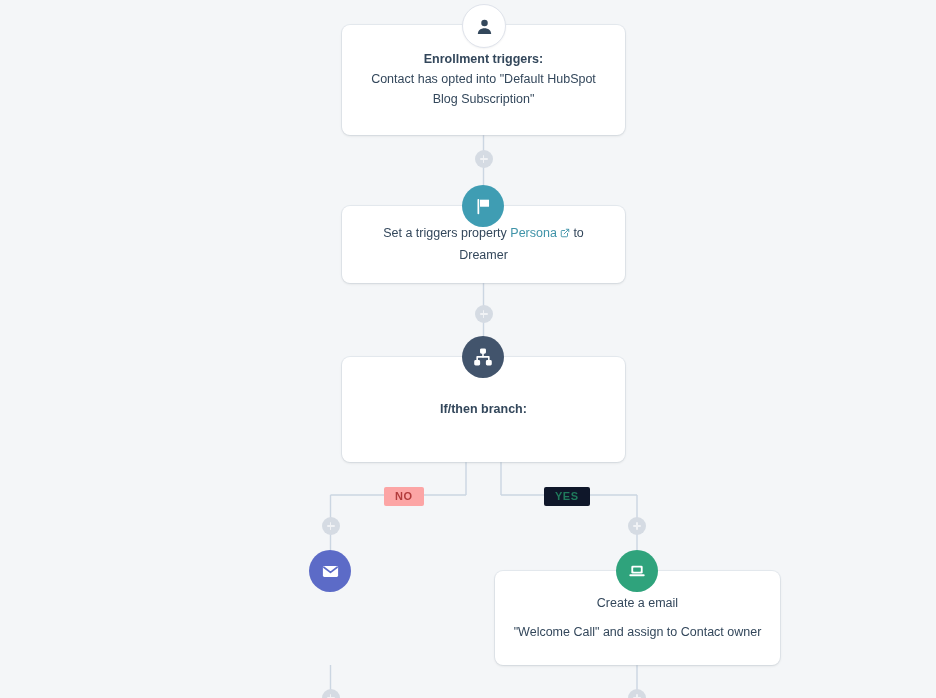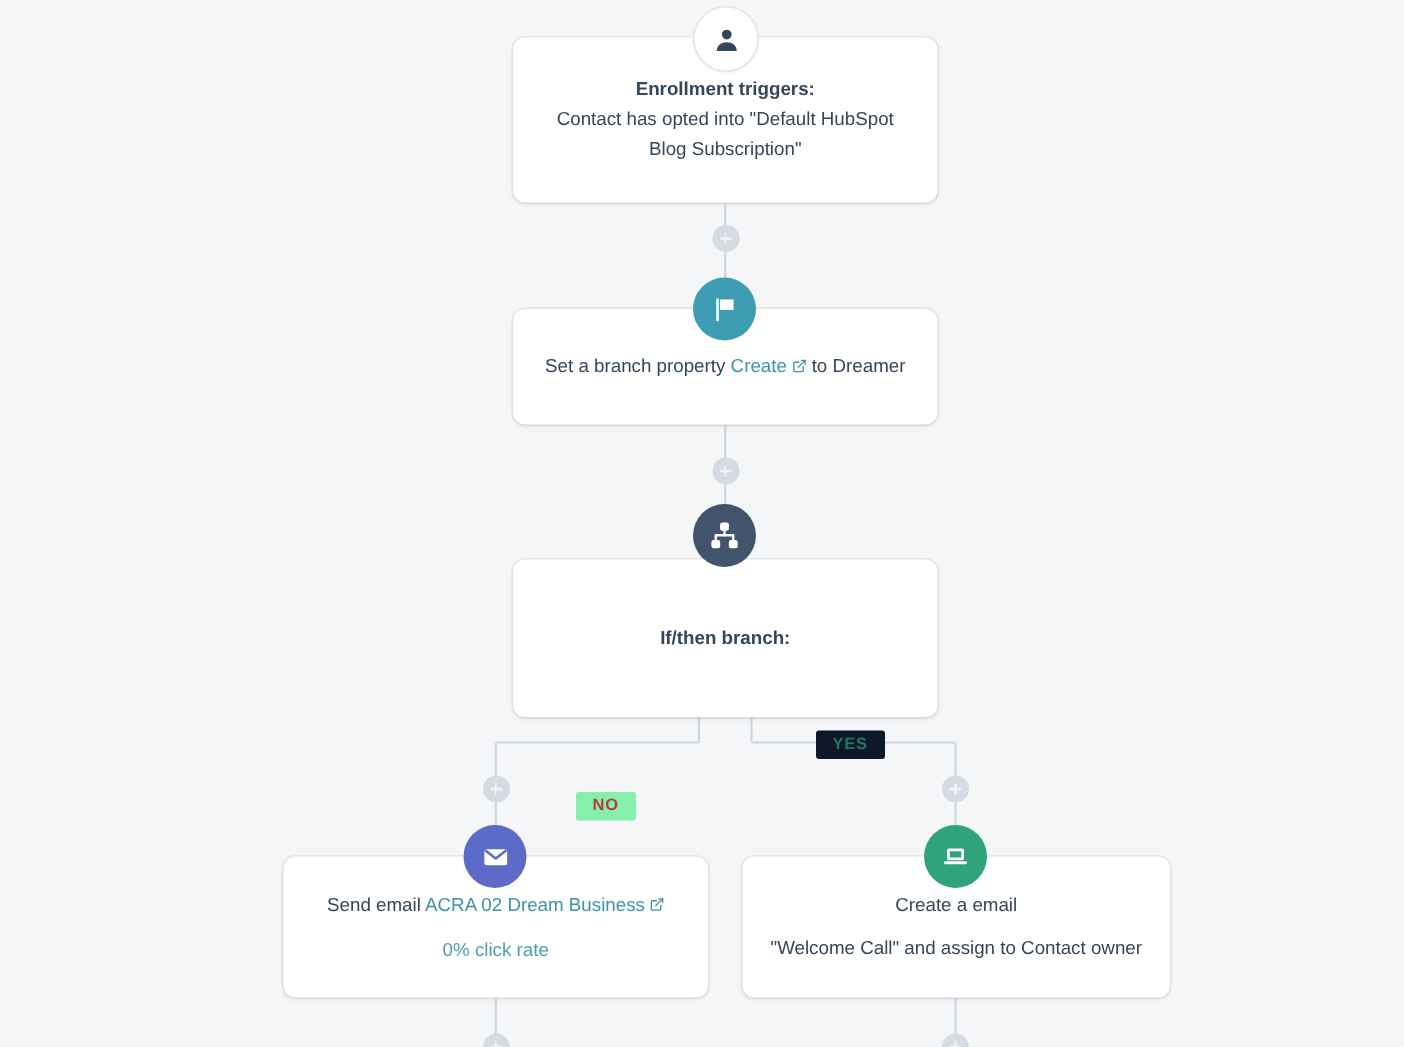--- a/index.html
+++ b/index.html
@@ -127,21 +127,21 @@
   .branch-badge {
     position: absolute;
     z-index: 5;
     font-size: 11px;
     font-weight: bold;
     letter-spacing: 0.5px;
     padding: 2px 11px 3px;
     border-radius: 2px;
     line-height: 1.3;
   }
-  .badge-no  { background: #86efac; color: #b23c3c; margin-top: 41px; }
+  .badge-no  { background: #fca5a5; color: #b23c3c; }
   .badge-yes { background: #0f172a; color: #1f7a5c; }
 </style>
 </head>
 <body>
 
 <div id="canvas">
 
   <svg id="wires" viewBox="0 0 936 698" xmlns="http://www.w3.org/2000/svg">
     <g stroke="#cbd6e2" stroke-width="1.4" fill="none">
 
@@ -175,63 +175,52 @@
   </div>
   <div class="node-icon trigger" style="left:462px; top:4px;">
     <svg width="19" height="19" viewBox="0 0 24 24" fill="#33475b">
       <circle cx="12" cy="7.6" r="4.1"></circle>
       <path d="M3.6 21.5c0-4.6 3.8-7.3 8.4-7.3s8.4 2.7 8.4 7.3z"></path>
     </svg>
   </div>
 
   <div class="card" style="left:342px; top:206px; width:283px; height:77px;">
     <div class="card-line">
-      <span>Set a branch property</span>
-      <span class="lnk"><span>Create</span><span class="ext"><svg width="10" height="10" viewBox="0 0 24 24" fill="none" stroke="#3f93a8" stroke-width="2.2" stroke-linecap="round" stroke-linejoin="round">
+      <span>Set a triggers property</span>
+      <span class="lnk"><span>Persona</span><span class="ext"><svg width="10" height="10" viewBox="0 0 24 24" fill="none" stroke="#3f93a8" stroke-width="2.2" stroke-linecap="round" stroke-linejoin="round">
             <path d="M18 13v6a2 2 0 0 1-2 2H5a2 2 0 0 1-2-2V8a2 2 0 0 1 2-2h6"></path>
             <path d="M15 3h6v6"></path>
               <path d="M10 14 21 3"></path>
             </svg></span></span>
       <span>to Dreamer</span>
     </div>
   </div>
   <div class="node-icon teal" style="left:462px; top:185px;">
     <svg width="19" height="19" viewBox="0 0 24 24" fill="#ffffff">
       <rect x="4.4" y="2.5" width="2.2" height="19.2" rx="1"></rect>
       <path d="M7.6 3.4h11.4v8.9H7.6z"></path>
     </svg>
   </div>
 
-  <div class="card" style="left:342px; top:373px; width:283px; height:105px;">
+  <div class="card" style="left:342px; top:357px; width:283px; height:105px;">
     <div class="card-title">If/then branch:</div>
   </div>
   <div class="node-icon navy" style="left:462px; top:336px;">
     <svg width="20" height="20" viewBox="0 0 24 24" fill="none" stroke="#ffffff" stroke-width="1.9" stroke-linecap="round" stroke-linejoin="round">
       <rect x="9.4" y="2.6" width="5.2" height="4.6" rx="0.8" fill="#ffffff"></rect>
       <rect x="2.4" y="16.6" width="5.2" height="4.6" rx="0.8" fill="#ffffff"></rect>
       <rect x="16.4" y="16.6" width="5.2" height="4.6" rx="0.8" fill="#ffffff"></rect>
       <path d="M12 7.2v4.6"></path>
       <path d="M5 16.6v-4.8h14v4.8"></path>
     </svg>
   </div>
 
   <div class="branch-badge badge-no" style="left:384px; top:487px;">NO</div>
   <div class="branch-badge badge-yes" style="left:544px; top:487px;">YES</div>
 
-  <div class="card" style="left:189px; top:571px; width:283px; height:94px;">
-    <div class="card-line">
-      <span>Send email</span>
-      <span class="lnk"><span>ACRA 02 Dream Business</span><span class="ext"><svg width="10" height="10" viewBox="0 0 24 24" fill="none" stroke="#3f93a8" stroke-width="2.2" stroke-linecap="round" stroke-linejoin="round">
-            <path d="M18 13v6a2 2 0 0 1-2 2H5a2 2 0 0 1-2-2V8a2 2 0 0 1 2-2h6"></path>
-            <path d="M15 3h6v6"></path>
-              <path d="M10 14 21 3"></path>
-            </svg></span></span>
-    </div>
-    <div class="card-line lnk-plain" style="margin-top:8px;">0% click rate</div>
-  </div>
   <div class="node-icon purple" style="left:309px; top:550px;">
     <svg width="19" height="19" viewBox="0 0 24 24" fill="none" stroke="#ffffff" stroke-width="1.9" stroke-linejoin="round">
       <rect x="2.4" y="5.2" width="19.2" height="13.6" rx="1.8" fill="#ffffff" stroke="none"></rect>
       <path d="M3.6 6.6 12 13l8.4-6.4" stroke="#5c6bc7" stroke-width="2.1" stroke-linecap="round"></path>
     </svg>
   </div>
 
   <div class="card" style="left:495px; top:571px; width:285px; height:94px;">
     <div class="card-line">Create a email</div>
     <div class="card-line" style="margin-top:8px;">"Welcome Call" and assign to Contact owner</div>

